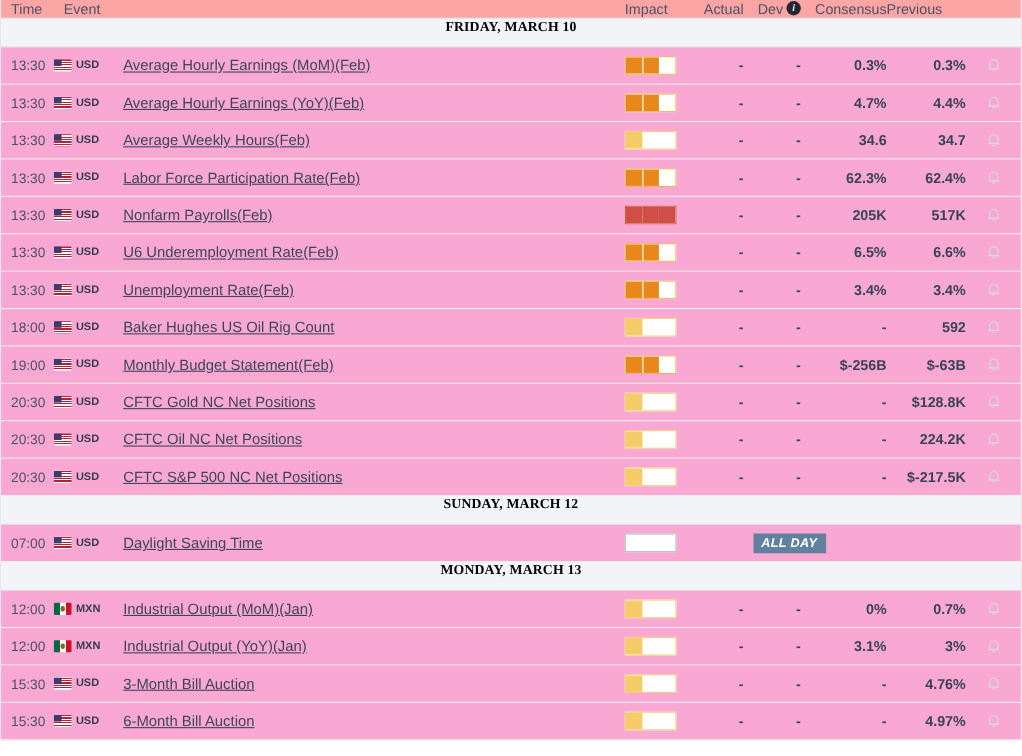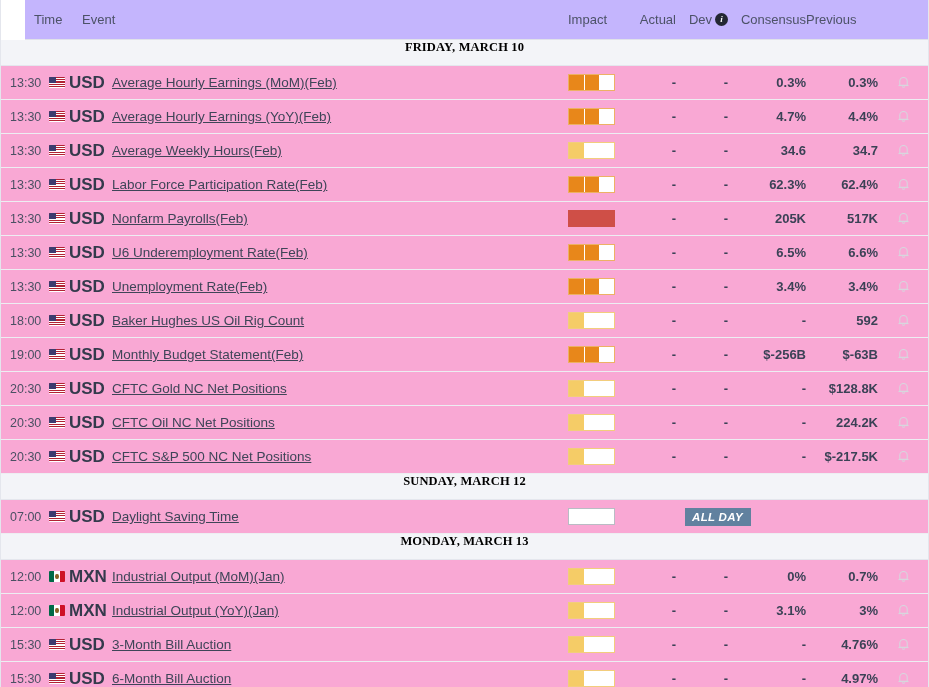--- a/index.html
+++ b/index.html
@@ -19,32 +19,31 @@
   .calendar {
     width: 929px;
     border-left: 1px solid #e4e6ed;
     border-right: 1px solid #e4e6ed;
   }
 
   
   .cal-head {
     display: flex;
     align-items: center;
-    height: 40px;
-    background: #c4b5fd;
+    height: 17px;
+    background: #fca5a5;
     border-bottom: 1px solid #e0e2e9;
     font-size: 13px;
     color: #4c5267;
-    margin-left: 24px;
   }
   .cal-head .h-time   { width: 48px;  padding-left: 9px; }
   .cal-head .h-event  { flex: 1;      padding-left: 9px; }
   .cal-head .h-impact { width: 62px;  text-align: left; }
   .cal-head .h-actual { width: 46px;  text-align: right; }
-  .cal-head .h-dev    { width: 52px;  text-align: right; display: flex; align-items: center; justify-content: flex-end; gap: 3px; }
+  .cal-head .h-dev    { width: 52px;  text-align: right; display: flex; justify-content: flex-end; gap: 3px; }
   .cal-head .h-cons   { width: 78px;  text-align: right; }
   .cal-head .h-prev   { width: 72px;  text-align: left; }
   .cal-head .h-bell   { width: 50px; }
 
   .info-icon {
     display: inline-flex;
     align-items: center;
     justify-content: center;
     width: 13px;
     height: 13px;
@@ -89,21 +88,21 @@
     color: #4a5063;
     font-size: 12.5px;
     white-space: nowrap;
   }
   .c-cur {
     width: 58px;
     display: flex;
     align-items: center;
     gap: 4px;
     font-weight: bold;
-    font-size: 17px;
+    font-size: 10px;
     color: #343a4c;
   }
   .c-event {
     flex: 1;
     padding-left: 5px;
     color: #3f4558;
     font-size: 13.5px;
     white-space: nowrap;
     overflow: hidden;
     text-overflow: ellipsis;

